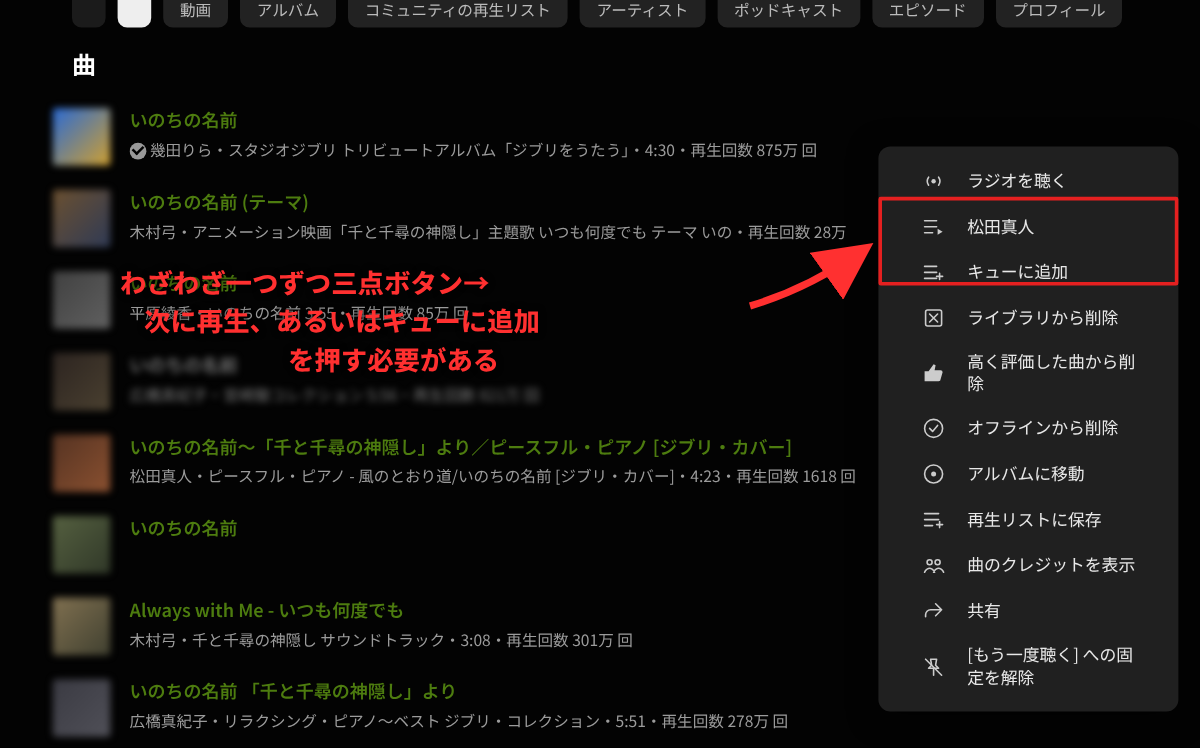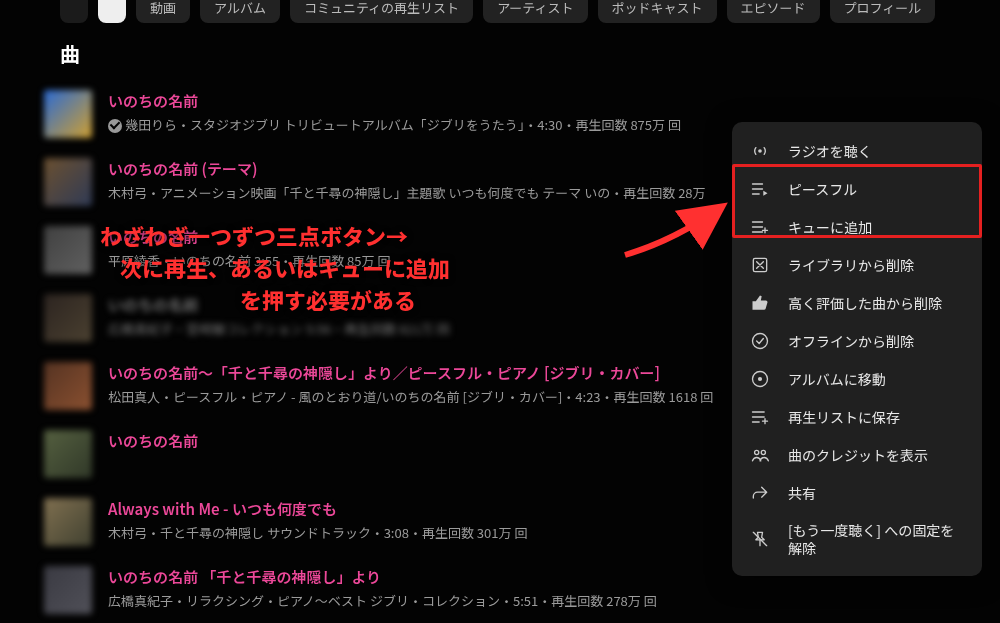--- a/index.html
+++ b/index.html
@@ -14,27 +14,27 @@
   .thumb{width:48px;height:48px;border-radius:3px;background:#3a3a3a;filter:blur(3px);flex:0 0 48px;}
   .thumb.c1{background:linear-gradient(135deg,#2a6ad4,#d0a030);}
   .thumb.c2{background:linear-gradient(135deg,#6b5030,#2f3a55);}
   .thumb.c3{background:linear-gradient(135deg,#404040,#606060);}
   .thumb.c4{background:linear-gradient(135deg,#2c2420,#4a4030);}
   .thumb.c5{background:linear-gradient(135deg,#553322,#8a5030);}
   .thumb.c6{background:linear-gradient(135deg,#556040,#303828);}
   .thumb.c7{background:linear-gradient(135deg,#807050,#404030);}
   .thumb.c8{background:linear-gradient(135deg,#3a3a42,#505058);}
   .meta{flex:1;min-width:0;}
-  .title{font-size:15px;font-weight:600;color:#ec4899;margin-bottom:4px;white-space:nowrap;overflow:hidden;text-overflow:ellipsis;display:flex;align-items:center;gap:4px;}
+  .title{font-size:15px;font-weight:600;color:#4d7c0f;margin-bottom:4px;white-space:nowrap;overflow:hidden;text-overflow:ellipsis;display:flex;align-items:center;gap:4px;}
   .badge{width:14px;height:14px;border-radius:50%;background:#999;position:relative;display:inline-flex;align-items:center;justify-content:center;flex:0 0 14px;}
   .badge::after{content:"";width:4px;height:7px;border:solid #030303;border-width:0 2px 2px 0;transform:rotate(45deg) translate(-1px,-1px);}
   .sub{font-size:13px;color:#9b9b9b;white-space:nowrap;overflow:hidden;text-overflow:ellipsis;}
   .row.faded .title,.row.faded .sub{filter:blur(3px);color:#777;}
   .menu{position:absolute;right:18px;top:122px;width:250px;background:#202020;border-radius:10px;padding:10px 0;box-shadow:0 4px 24px rgba(0,0,0,.6);font-size:14px;}
-  .menu-item{display:flex;align-items:center;gap:18px;padding:9px 18px;color:#e8e8e8;cursor:pointer;}
+  .menu-item{display:flex;align-items:center;gap:18px;padding:9px 36px;color:#e8e8e8;cursor:pointer;}
   .menu-item .mi-icon{width:20px;height:20px;flex:0 0 20px;display:flex;align-items:center;justify-content:center;color:#ccc;}
   .menu-item .mi-label{flex:1;line-height:1.3;}
   .highlight-box{position:absolute;right:18px;top:164px;width:250px;height:74px;border:3px solid #e52020;border-radius:2px;pointer-events:none;}
   .annot{position:absolute;left:100px;top:220px;color:#ff3030;font-size:22px;font-weight:800;line-height:1.45;text-shadow:0 0 6px rgba(0,0,0,.9);pointer-events:none;white-space:nowrap;}
   .arrow{position:absolute;left:620px;top:200px;pointer-events:none;}
   svg{display:block;}
 </style>
 </head>
 <body>
 
@@ -138,21 +138,21 @@
       </span>
       <span class="mi-label">ラジオを聴く</span>
     </div>
     <div class="menu-item">
       <span class="mi-icon">
         <svg width="20" height="20" viewBox="0 0 24 24">
           <path d="M3 6h12M3 12h12M3 18h8" stroke="currentColor" stroke-width="1.6" fill="none" stroke-linecap="round" stroke-linejoin="round"></path>
           <path d="M16 14l5 3-5 3z" fill="currentColor"></path>
         </svg>
       </span>
-      <span class="mi-label">ピースフル</span>
+      <span class="mi-label">松田真人</span>
     </div>
     <div class="menu-item">
       <span class="mi-icon">
         <svg width="20" height="20" viewBox="0 0 24 24">
           <path d="M3 6h12M3 12h12M3 18h12" stroke="currentColor" stroke-width="1.6" fill="none" stroke-linecap="round" stroke-linejoin="round"></path>
           <path d="M18 13v6M15 16h6" stroke="currentColor" stroke-width="1.6" fill="none" stroke-linecap="round" stroke-linejoin="round"></path>
         </svg>
       </span>
       <span class="mi-label">キューに追加</span>
     </div>

